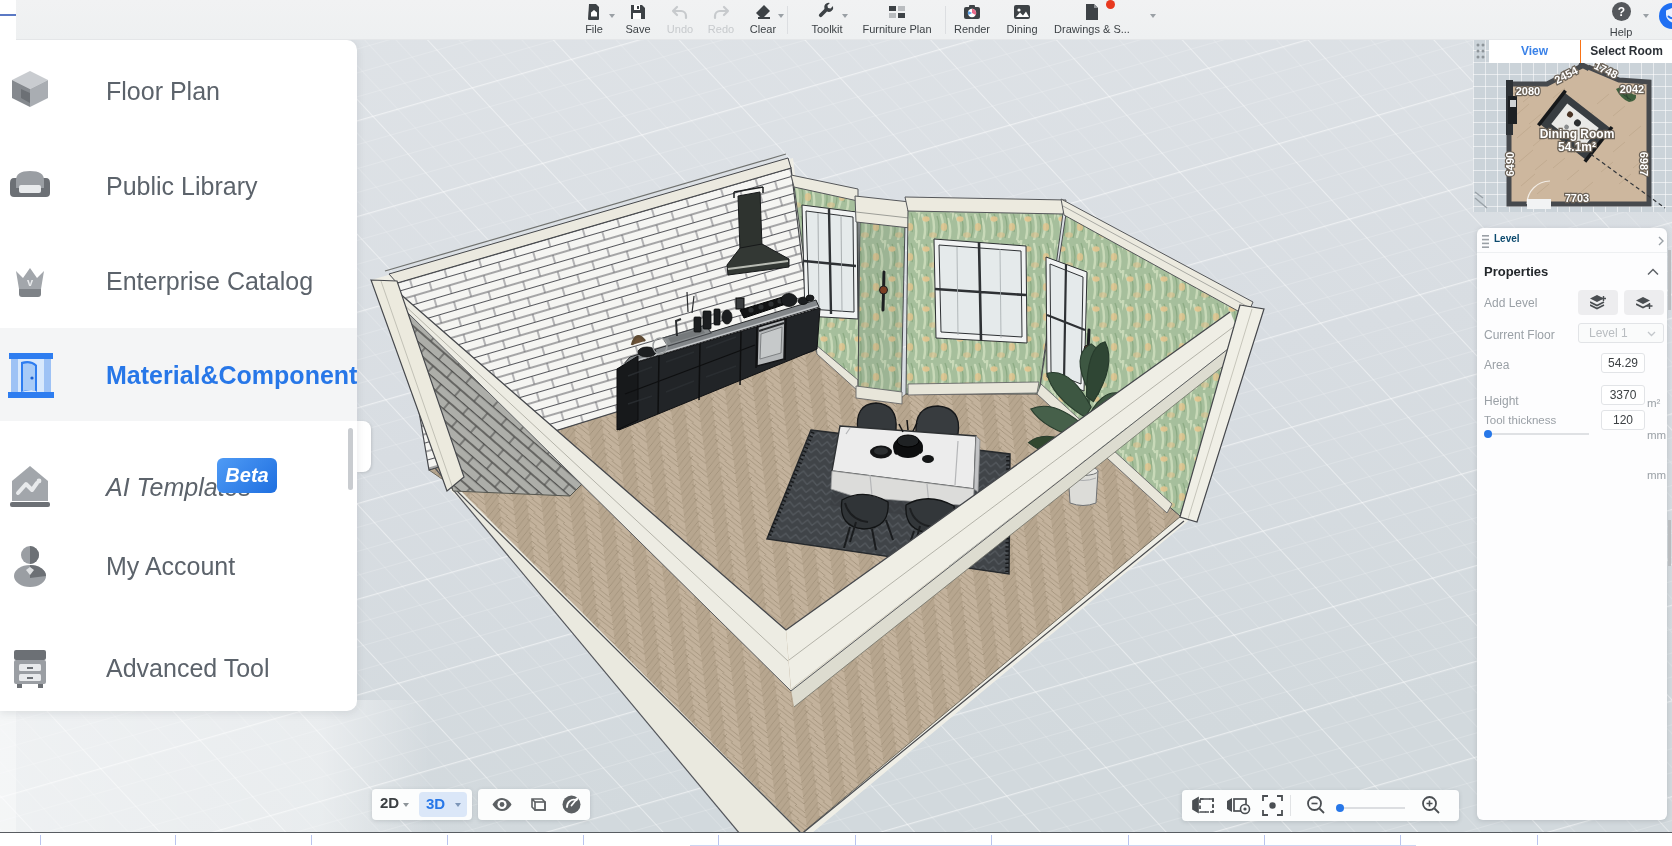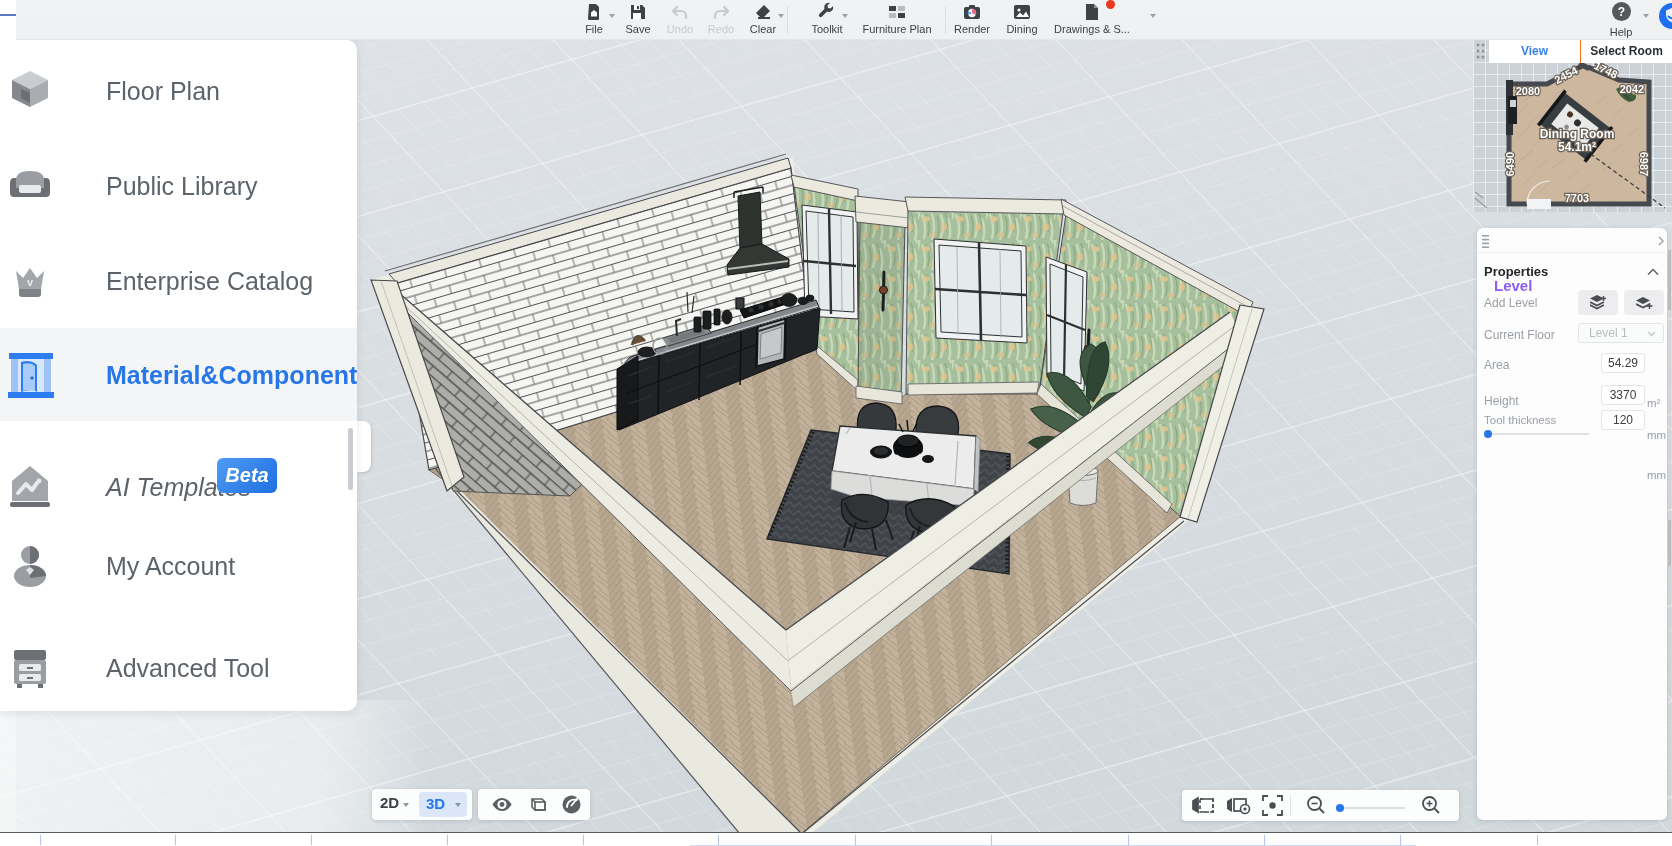--- a/index.html
+++ b/index.html
@@ -36,21 +36,21 @@
 #minimap { position:absolute; left:1473px; top:38px; width:199px; height:174px; z-index:6; }
 #mmtabs { position:absolute; left:16px; top:2px; width:183px; height:23px; background:#fff; display:flex; }
 #mmtabs .t { flex:1; text-align:center; font-size:12px; line-height:23px; font-weight:bold; }
 #mmtabs .t.v { color:#3a82e8; }
 #mmtabs .t.s { color:#2b3036; border-left:1px solid #f97316; }
 #mmhandle { position:absolute; left:2px; top:4px; width:11px; height:20px; }
 
 #rpanel { position:absolute; left:1477px; top:228px; width:190px; height:592px; background:#fdfdfe;
   border-radius:6px; box-shadow:0 1px 5px rgba(60,64,70,.18); z-index:6; font-size:12px; color:#9aa0a6; }
 #rpanel .hdr { position:absolute; left:0; top:0; width:100%; height:25px; border-bottom:1px solid #eef0f2; }
-#rpanel .hdr b { position:absolute; left:17px; top:5px; font-size:15px; color:#8b5cf6;margin-top:44px; }
+#rpanel .hdr b { position:absolute; left:17px; top:5px; font-size:10px; color:#0c4a6e; }
 .rlabel { position:absolute; left:7px; white-space:nowrap; }
 .rbtn { position:absolute; width:40px; height:25px; background:#ededef; border-radius:4px; }
 .rin { position:absolute; background:#fff; border:1px solid #e2e4e7; border-radius:3px; height:20px;
   font-size:12px; color:#3c4043; text-align:center; line-height:18px; }
 .runit { position:absolute; color:#9aa0a6; font-size:11.5px;margin-top:38px; }
 
 .pill { position:absolute; background:#fcfdfd; border-radius:4px; box-shadow:0 1px 4px rgba(60,64,70,.18); z-index:6; }
 #pillmode { left:372px; top:789px; width:100px; height:31px; }
 #pillmode .m2 { position:absolute; left:8px; top:5px; font-size:15px; font-weight:bold; color:#3c4043; }
 #pillmode .m3 { position:absolute; left:47px; top:3px; width:48px; height:25px; background:#dbe7f8; border-radius:4px;

